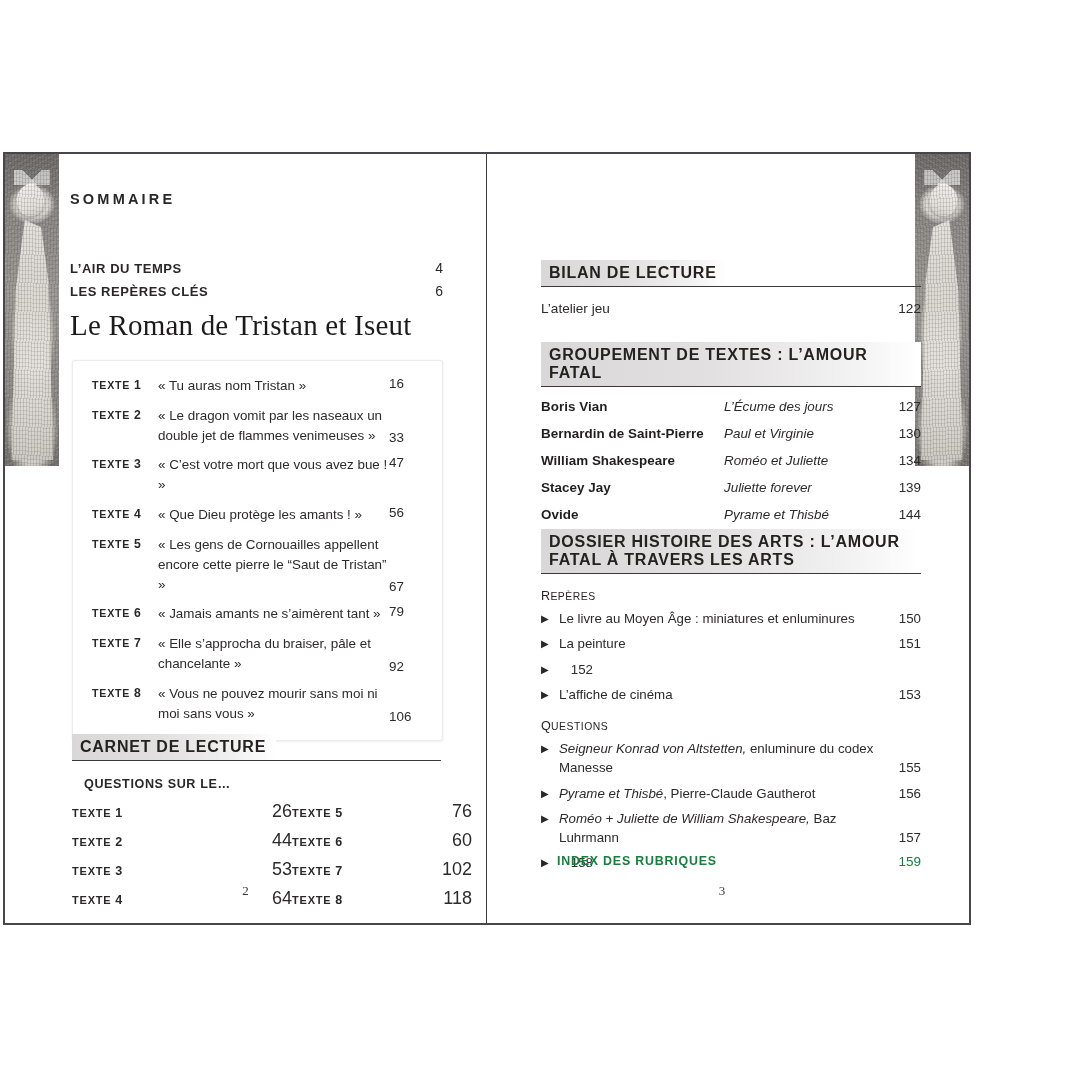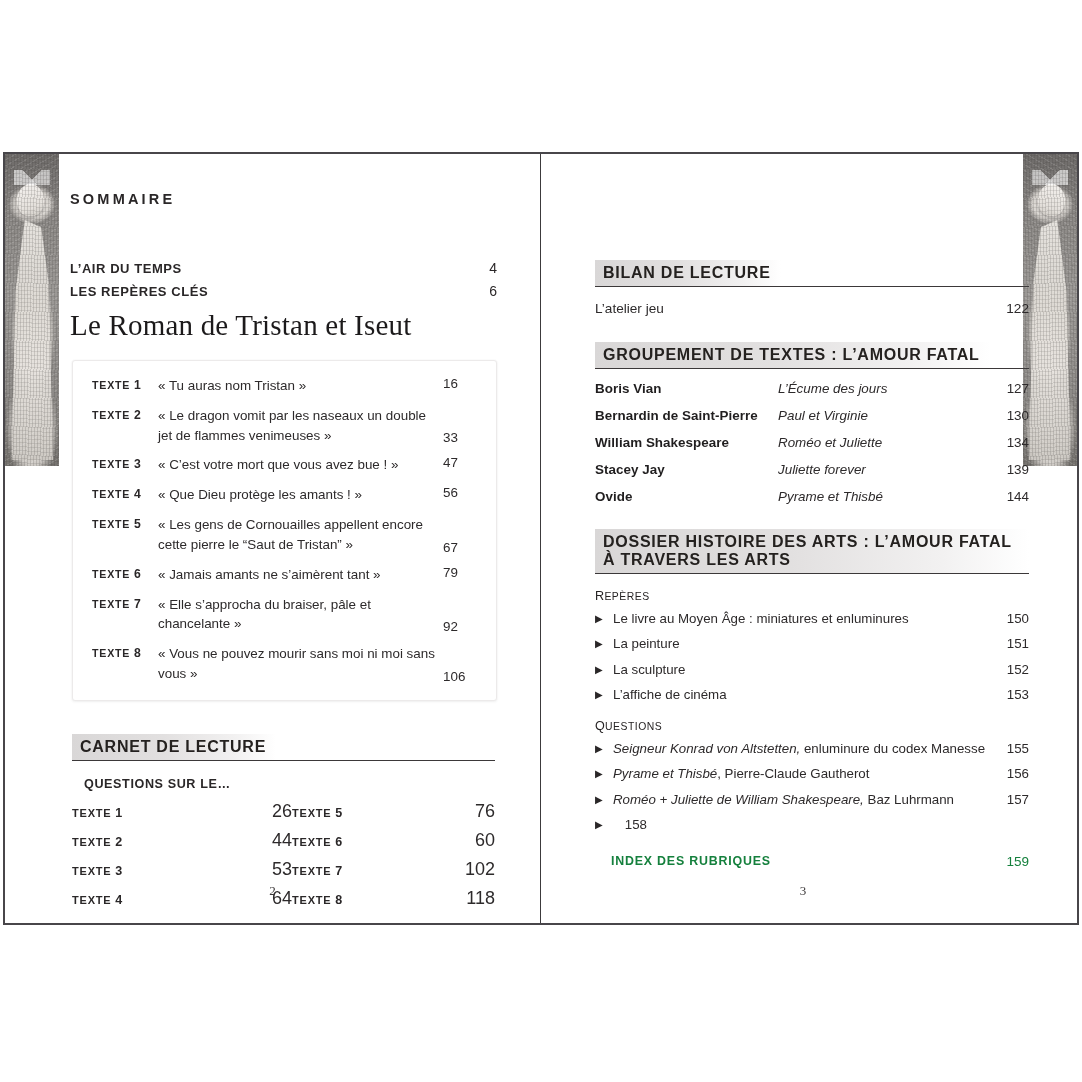--- a/index.html
+++ b/index.html
@@ -13,21 +13,21 @@
     font-family: "Liberation Sans", sans-serif;
     color: #221f1f;
     overflow: hidden;
   }
 
   
   #spread {
     position: absolute;
     left: 3px;
     top: 152px;
-    width: 1076px;
+    width: 968px;
     height: 773px;
     border: 2px solid #48464a;
     box-sizing: border-box;
     background: #ffffff;
     display: flex;
   }
 
   .edge-art {
     position: absolute;
     top: 0;
@@ -550,21 +550,20 @@
               <span class="btext">Le livre au Moyen Âge : miniatures et enluminures</span>
               <span class="pg">150</span>
             </div>
             <div class="bitem one">
               <span class="tri">▶</span>
               <span class="btext">La peinture</span>
               <span class="pg">151</span>
             </div>
             <div class="bitem one">
               <span class="tri">▶</span>
-              <span class="btext">La sculpture</span>
               <span class="pg">152</span>
             </div>
             <div class="bitem one">
               <span class="tri">▶</span>
               <span class="btext">L’affiche de cinéma</span>
               <span class="pg">153</span>
             </div>
           </div>
 
           <div class="subhead"><span>Q</span><span class="sc">UESTIONS</span></div>

